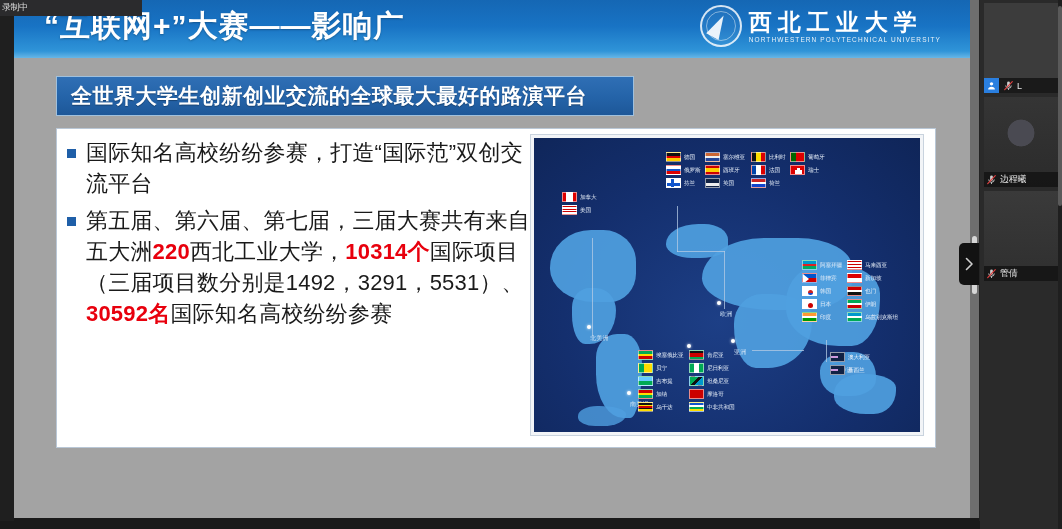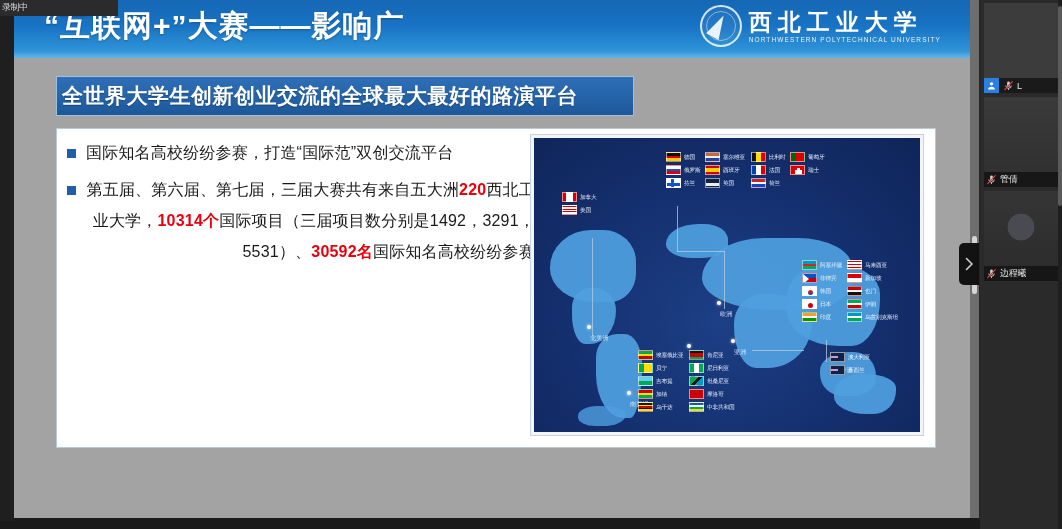--- a/index.html
+++ b/index.html
@@ -6,21 +6,21 @@
   html, body {
     width: 1062px; height: 529px;
     overflow: hidden;
     background: #1c1c1c;
     font-family: "Liberation Sans", "DejaVu Sans", sans-serif;
   }
   #app { position: relative; width: 1062px; height: 529px; background: #232323; }
 
   
   .rec-strip {
-    position: absolute; left: 0; top: 0; width: 118px; height: 16px;
+    position: absolute; left: 0; top: 0; width: 142px; height: 16px;
     background: #2b2b2d; z-index: 40;
     display: flex; align-items: center; padding-left: 2px; overflow: hidden;
   }
   .rec-strip .rec-text {
     color: #d8d8d8; font-size: 9px; line-height: 10px;
     white-space: nowrap; letter-spacing: -0.5px;
     transform: translateY(-1px);
   }
 
   
@@ -74,21 +74,21 @@
   .univ-en {
     color: #e8f1f8; font-size: 6.5px; letter-spacing: 1.1px;
     line-height: 9px; white-space: nowrap; transform: scaleY(1.1);
   }
 
   
   .banner {
     position: absolute; left: 42px; top: 76px; width: 578px; height: 40px;
     background: linear-gradient(180deg, #2f6fb5 0%, #2463a8 55%, #1d5798 100%);
     border: 1px solid #9fc0dd;
-    display: flex; align-items: center; padding-left: 5px;
+    display: flex; align-items: center; padding-left: 14px;
   }
   .banner-text {
     color: #ffffff; font-size: 21px; font-weight: bold;
     letter-spacing: .5px; white-space: nowrap;
     text-shadow: 0 1px 1px rgba(0,0,0,.3);
   }
 
   
   .content-panel {
     position: absolute; left: 42px; top: 128px; width: 880px; height: 320px;
@@ -97,23 +97,22 @@
 
   .bullets {
     position: absolute; left: 10px; top: 8px; width: 468px;
   }
   .bullet-row { display: flex; margin-bottom: 6px; }
   .bullet-mark {
     width: 9px; height: 9px; background: #1f5fa8; flex: none;
     margin: 12px 10px 0 0;
   }
   .bullet-body {
-    font-size: 16px; line-height: 31px; color: #1a1a1a;
+    font-size: 22px; line-height: 31px; color: #1a1a1a;
     letter-spacing: .2px;
-    text-align: right;
   }
   .hl { color: #e8000d; font-weight: bold; }
 
   
   .map-figure {
     position: absolute; left: 474px; top: 6px; width: 392px; height: 300px;
     background: #163474;
     border: 3px solid #f2f4f7;
     box-shadow: 0 0 0 1px #c9d3de;
     overflow: hidden;
@@ -555,46 +554,46 @@
               <svg viewBox="0 0 16 16">
                 <rect x="6" y="2" width="4" height="8" rx="2" fill="#cfcfcf"></rect>
                 <path d="M4 8a4 4 0 0 0 8 0" fill="none" stroke="#cfcfcf" stroke-width="1.4"></path>
                 <rect x="7.3" y="12" width="1.4" height="2.4" fill="#cfcfcf"></rect>
                 <path d="M2.5 14 L13.5 2.5" stroke="#e04040" stroke-width="1.7" stroke-linecap="round"></path>
               </svg>
             </div>
             <div class="tile-name">L</div>
           </div>
         </div>
+        <div class="tile video-person2">
+          <div class="tile-footer">
+            <div class="mic-chip">
+              <svg viewBox="0 0 16 16">
+                <rect x="6" y="2" width="4" height="8" rx="2" fill="#cfcfcf"></rect>
+                <path d="M4 8a4 4 0 0 0 8 0" fill="none" stroke="#cfcfcf" stroke-width="1.4"></path>
+                <rect x="7.3" y="12" width="1.4" height="2.4" fill="#cfcfcf"></rect>
+                <path d="M2.5 14 L13.5 2.5" stroke="#e04040" stroke-width="1.7" stroke-linecap="round"></path>
+              </svg>
+            </div>
+            <div class="tile-name">边程曦</div>
+          </div>
+        </div>
         <div class="tile video-dark">
           <div class="tile-footer">
             <div class="mic-chip">
               <svg viewBox="0 0 16 16">
                 <rect x="6" y="2" width="4" height="8" rx="2" fill="#cfcfcf"></rect>
                 <path d="M4 8a4 4 0 0 0 8 0" fill="none" stroke="#cfcfcf" stroke-width="1.4"></path>
                 <rect x="7.3" y="12" width="1.4" height="2.4" fill="#cfcfcf"></rect>
                 <path d="M2.5 14 L13.5 2.5" stroke="#e04040" stroke-width="1.7" stroke-linecap="round"></path>
               </svg>
             </div>
             <div class="tile-name">管倩</div>
           </div>
         </div>
-        <div class="tile video-person2">
-          <div class="tile-footer">
-            <div class="mic-chip">
-              <svg viewBox="0 0 16 16">
-                <rect x="6" y="2" width="4" height="8" rx="2" fill="#cfcfcf"></rect>
-                <path d="M4 8a4 4 0 0 0 8 0" fill="none" stroke="#cfcfcf" stroke-width="1.4"></path>
-                <rect x="7.3" y="12" width="1.4" height="2.4" fill="#cfcfcf"></rect>
-                <path d="M2.5 14 L13.5 2.5" stroke="#e04040" stroke-width="1.7" stroke-linecap="round"></path>
-              </svg>
-            </div>
-            <div class="tile-name">边程曦</div>
-          </div>
-        </div>
       </div>
     <div class="rail-scroll">
       <div class="thumb"></div>
     </div>
   </div>
 
   <div class="rec-strip">
     <span class="rec-text">录制中</span>
   </div>
 

